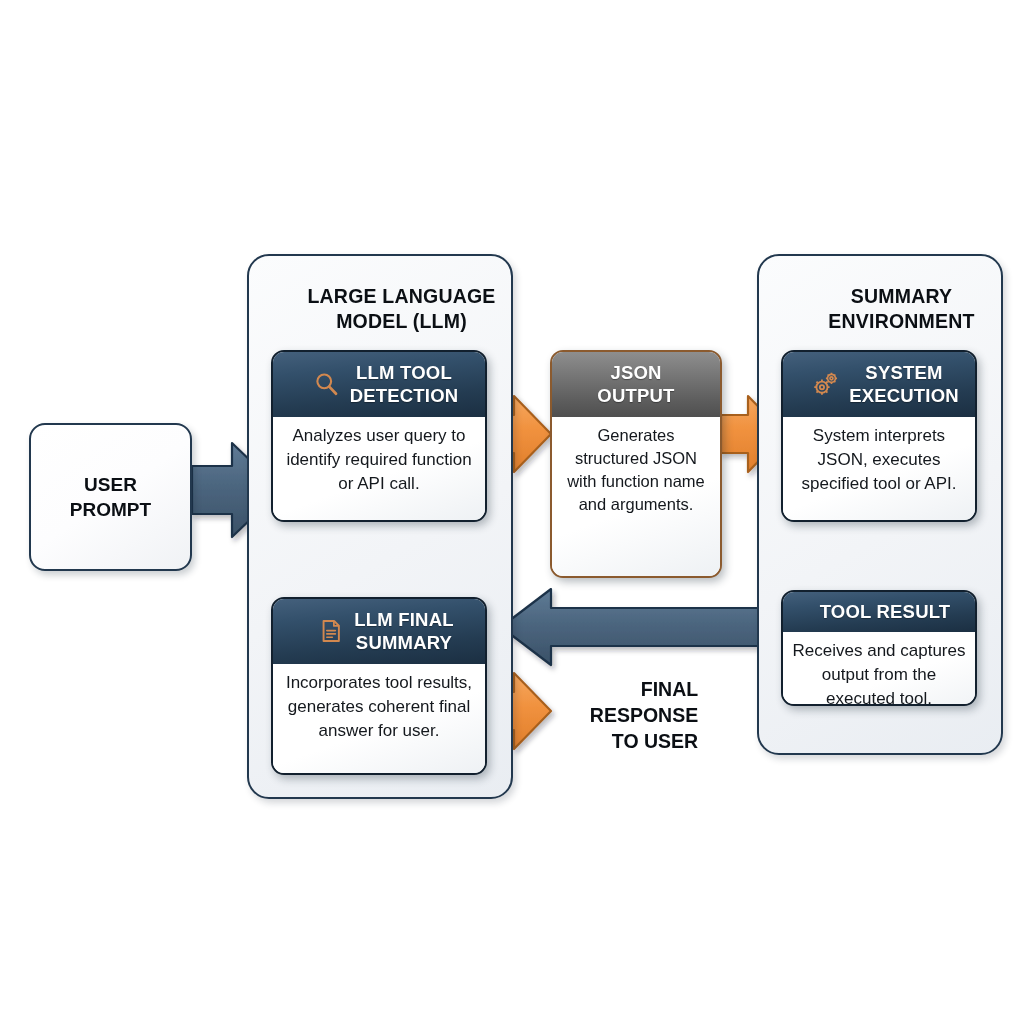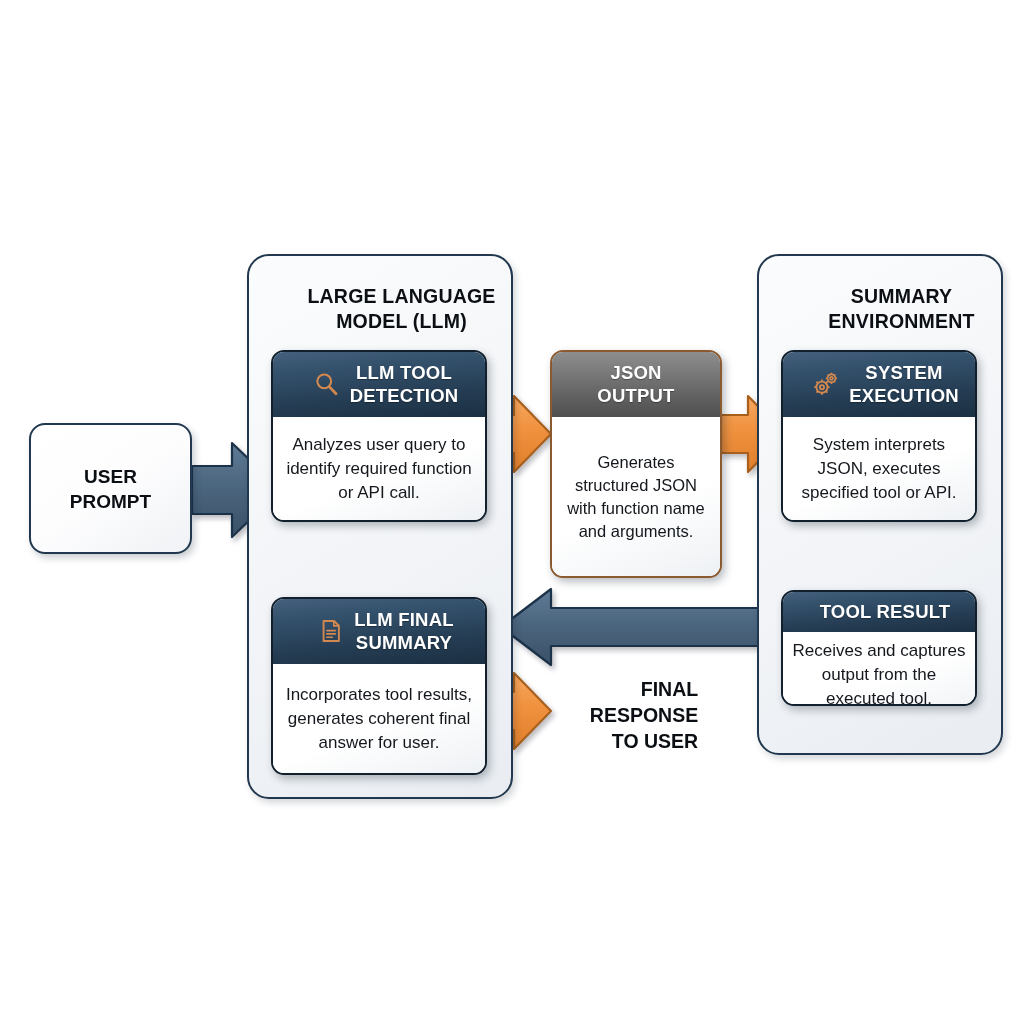--- a/index.html
+++ b/index.html
@@ -109,21 +109,20 @@
     width: 30px;
     height: 30px;
     display: flex;
     align-items: center;
     justify-content: center;
   }
   .node-body {
     flex: 1 1 auto;
     background: linear-gradient(160deg, #ffffff 0%, #ffffff 55%, #eef1f4 100%);
     display: flex;
-    align-items: center;
     justify-content: center;
     padding: 7px 9px;
     box-sizing: border-box;
   }
   .node-desc {
     text-align: center;
     font-size: 17px;
     line-height: 24px;
     color: #14181d;
   }
@@ -208,21 +207,21 @@
   <div class="abs panel" style="left:247px; top:254px; width:266px; height:545px;">
     <div class="panel-title" style="top:28px; white-space:pre-line;">LARGE LANGUAGE
 MODEL (LLM)</div>
   </div>
 
   <div class="abs panel" style="left:757px; top:254px; width:246px; height:501px;">
     <div class="panel-title" style="top:28px; white-space:pre-line;">SUMMARY
 ENVIRONMENT</div>
   </div>
 
-  <div class="abs plainbox" style="left:29px; top:423px; width:163px; height:131px;">
+  <div class="abs plainbox" style="left:29px; top:423px; width:163px; height:148px;">
     <div class="plainbox-label" style="white-space:pre-line;">USER
 PROMPT</div>
   </div>
 
   <div class="abs node dark" style="left:271px; top:350px; width:216px; height:172px;">
     <div class="node-head">
       <span class="node-icon">
         <svg viewBox="0 0 32 32" width="29" height="29" aria-hidden="true">
           <circle cx="13.5" cy="12.5" r="7.6" fill="none" stroke="#d2884f" stroke-width="2.3"></circle>
           <line x1="19" y1="18.3" x2="26.5" y2="26.2" stroke="#d2884f" stroke-width="3" stroke-linecap="round"></line>

